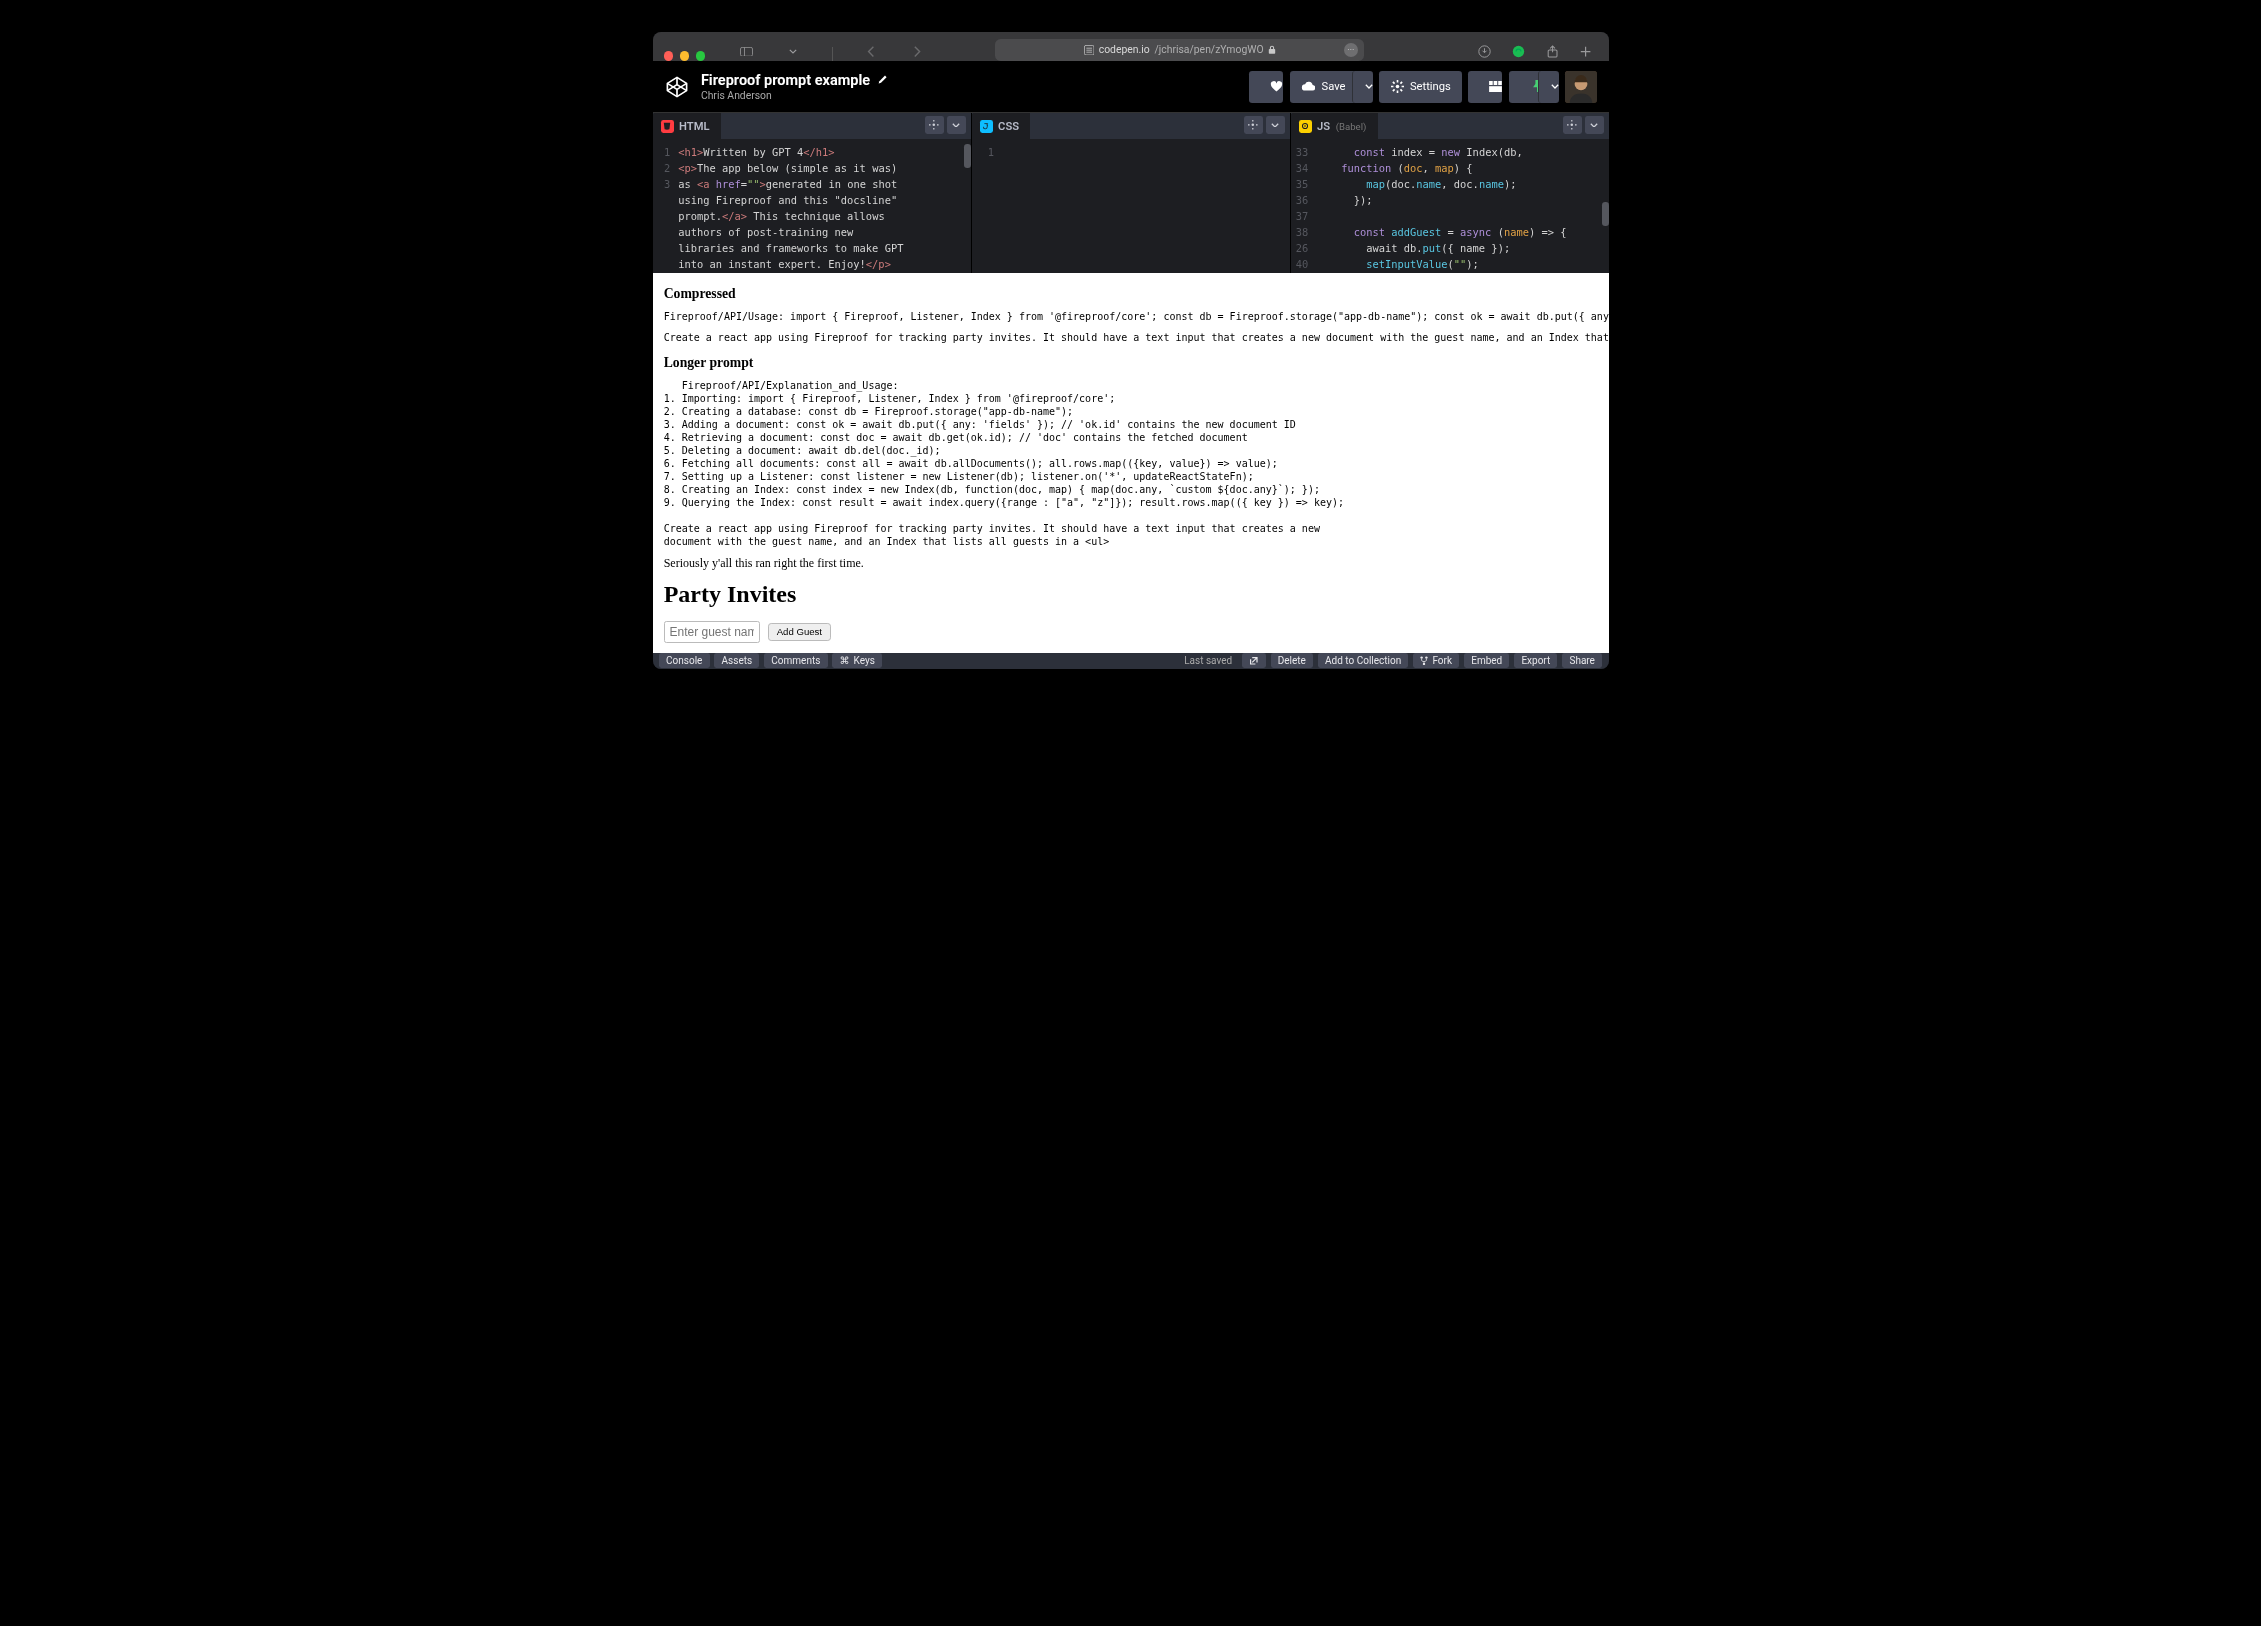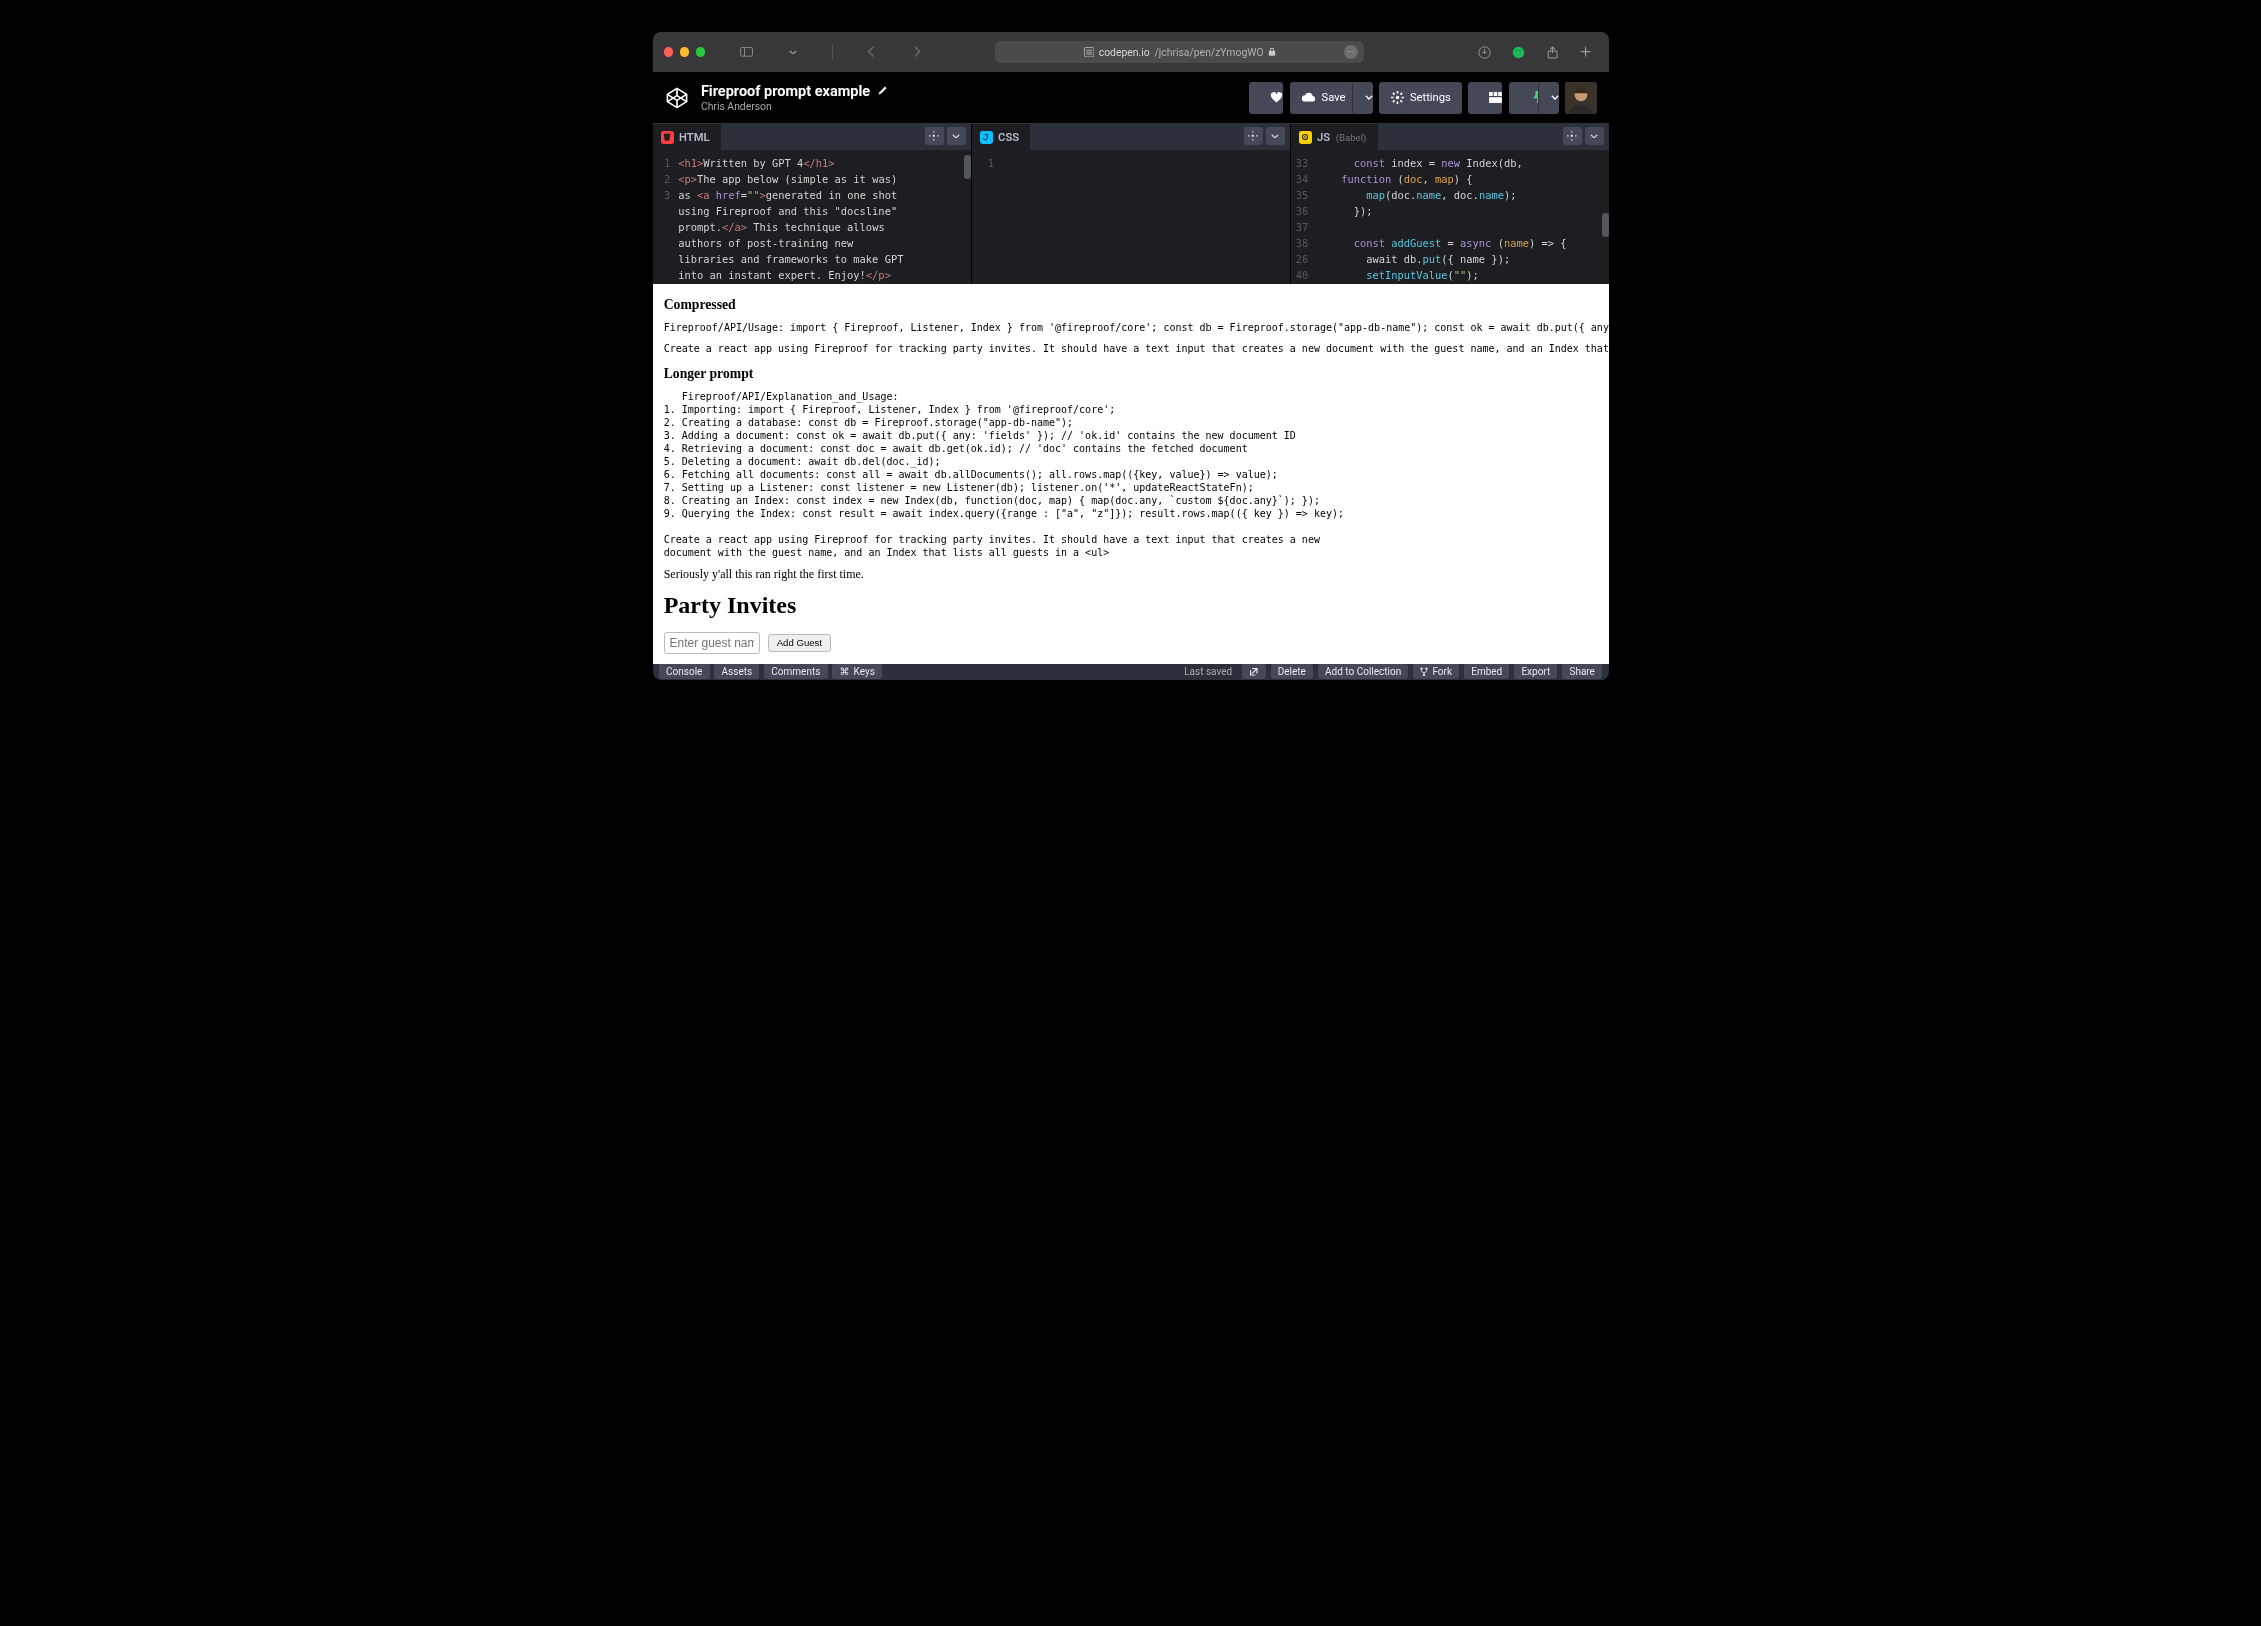--- a/index.html
+++ b/index.html
@@ -18,24 +18,24 @@
     background: #131417;
     border-radius: 8px;
     overflow: hidden;
     box-shadow: 0 0 32px rgba(0,0,0,.6);
     display: flex;
     flex-direction: column;
   }
 
   
   .browser-chrome {
-    height: 40px;
+    height: 29px;
     background: #38383a;
     display: flex;
-    align-items: center;
+    align-items: flex-end;
     padding: 0 11.2px;
     gap: 24px;
   }
   .traffic { display: flex; gap: 6.4px; margin-right: 6.4px; }
   .tl { width: 9.6px; height: 9.6px; border-radius: 50%; }
   .tl-red { background: #ff5f57; }
   .tl-yellow { background: #febc2e; }
   .tl-green { background: #28c840; }
   .chrome-btn {
     width: 22.5px; height: 19px;

